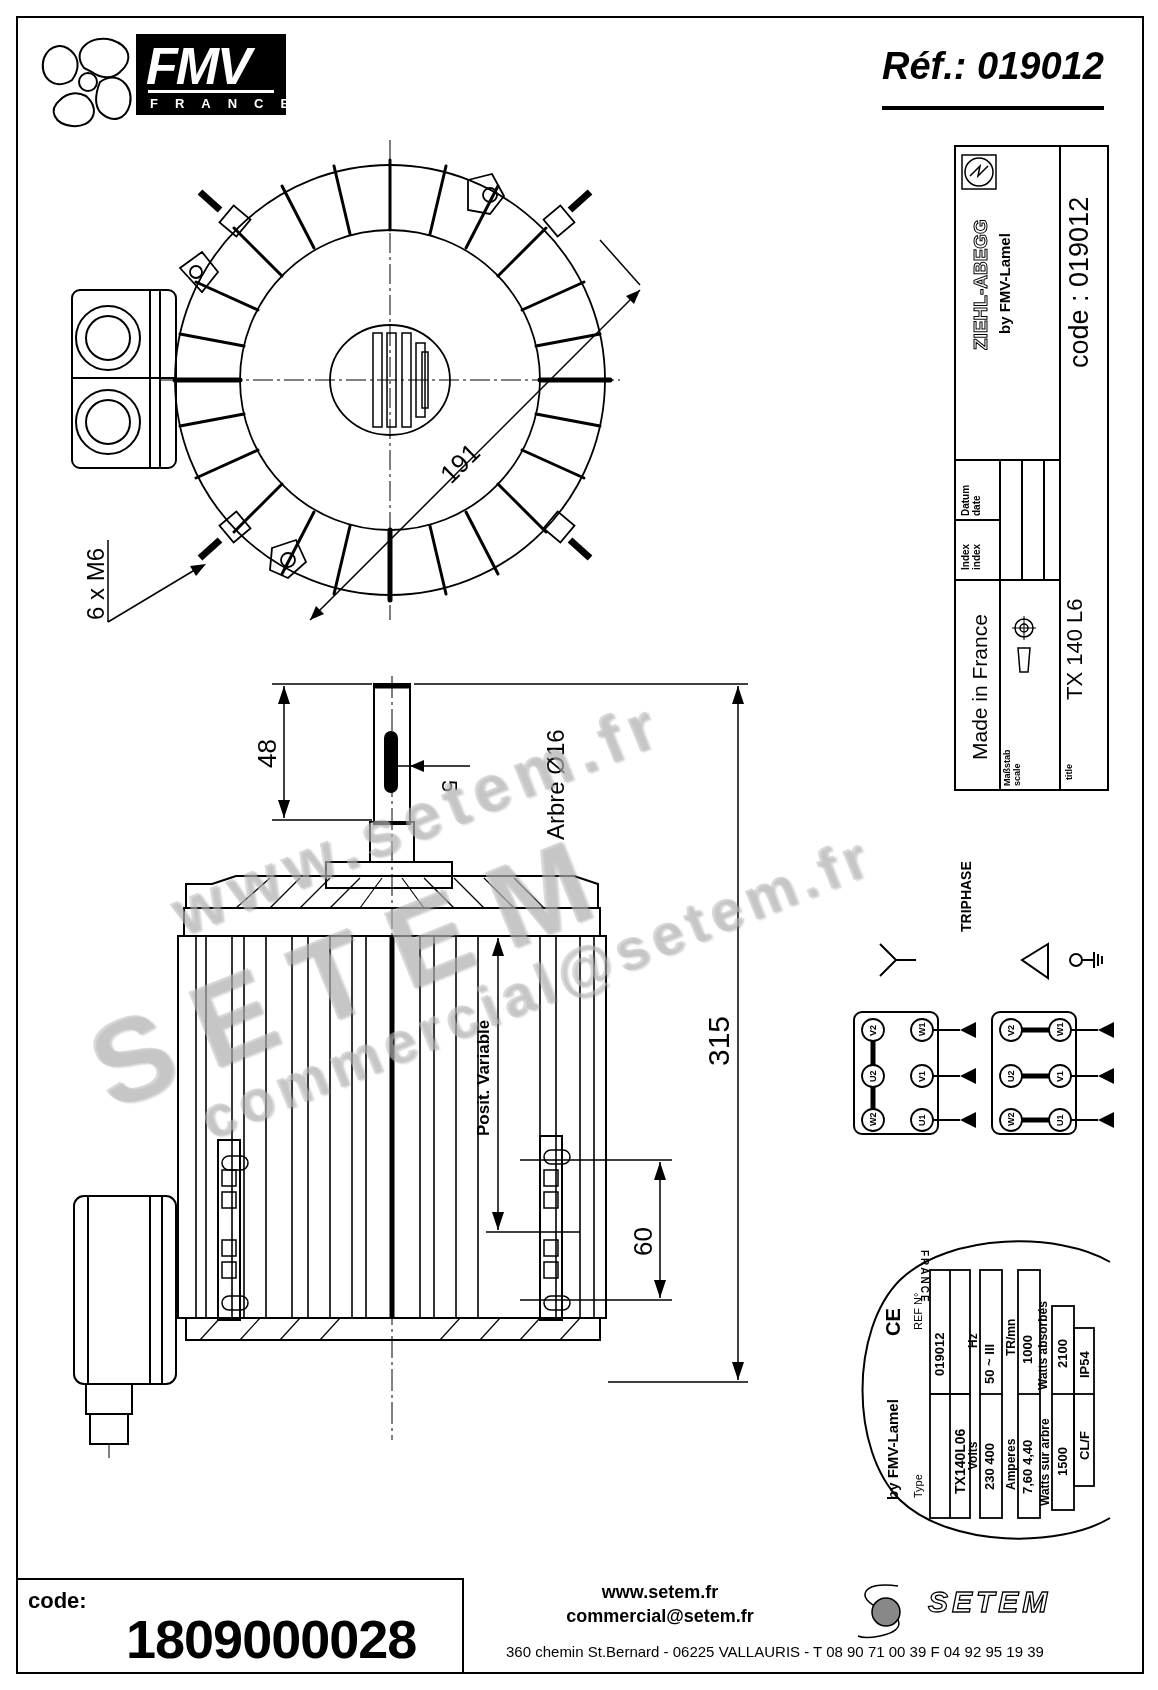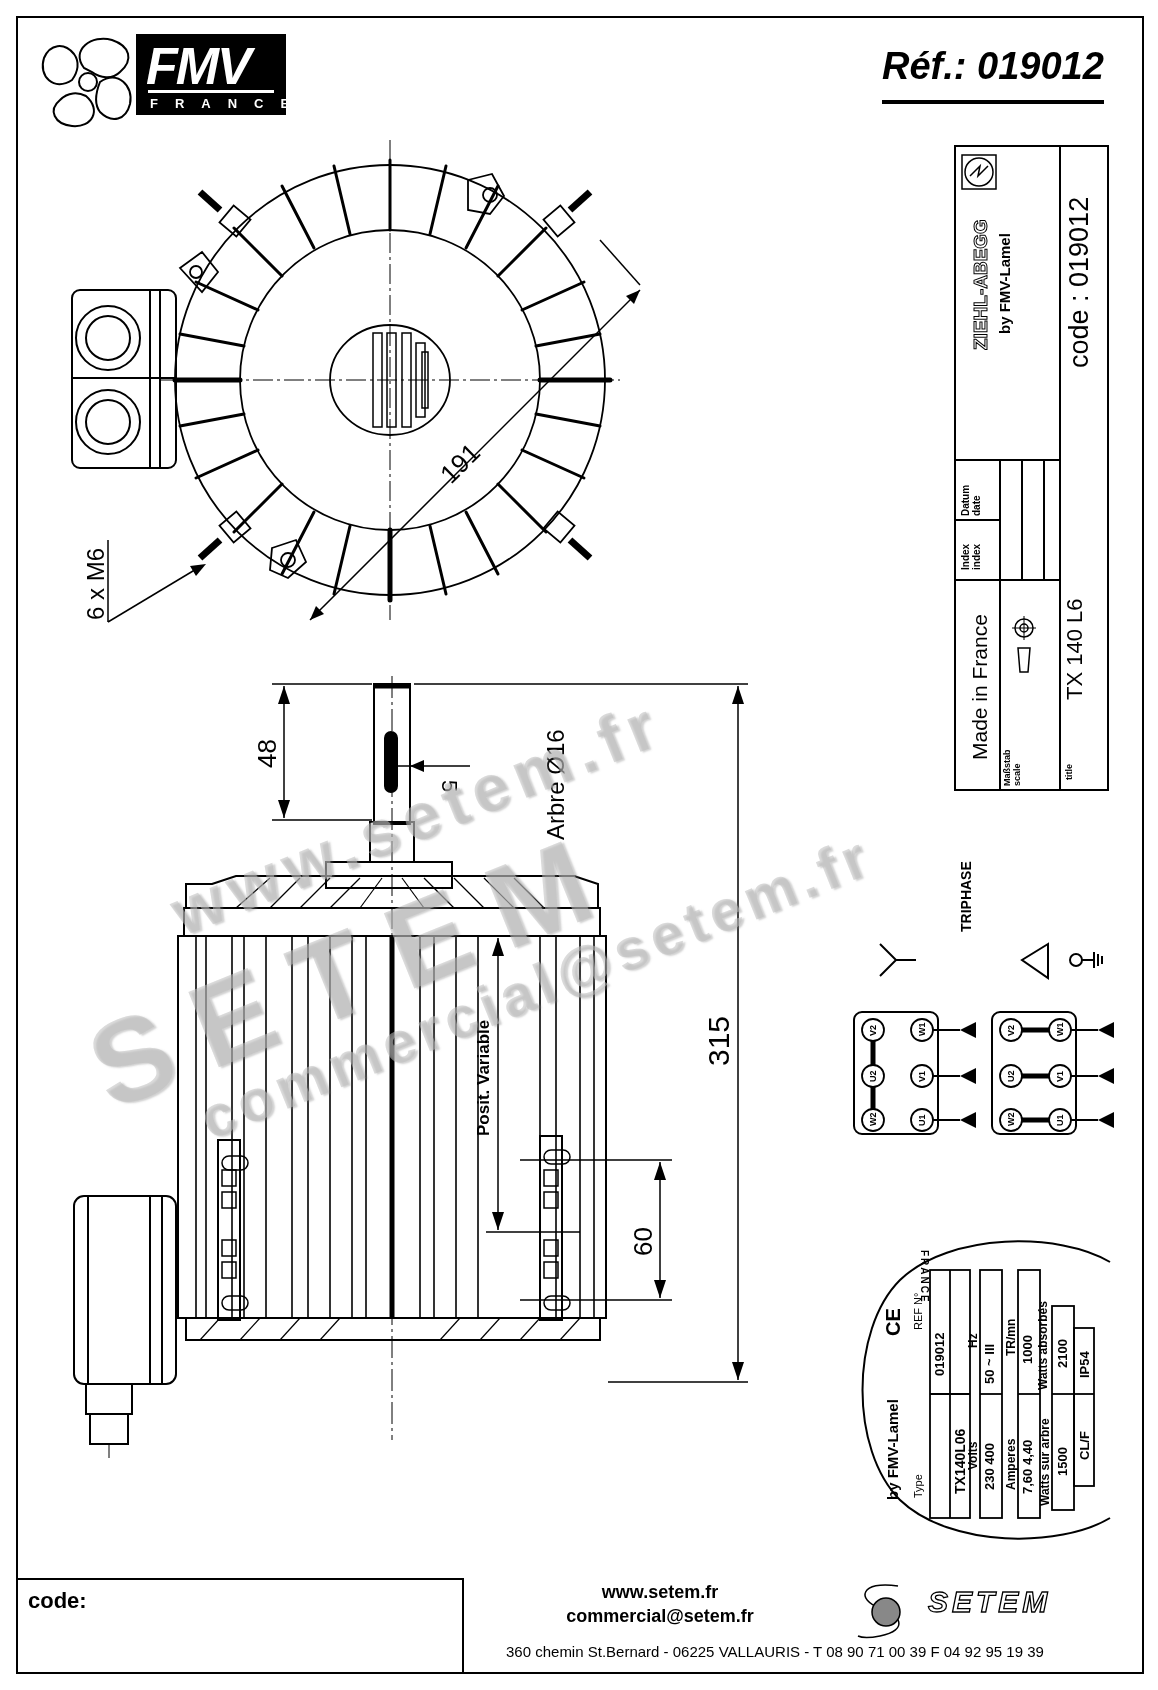--- a/index.html
+++ b/index.html
@@ -5,21 +5,21 @@
   * { box-sizing: border-box; margin: 0; padding: 0; }
   html, body { width: 1158px; height: 1690px; background: #ffffff; overflow: hidden; }
   body { position: relative; font-family: "Liberation Sans", sans-serif; color: #000; }
   .frame { position: absolute; left: 16px; top: 16px; width: 1128px; height: 1658px; border: 2px solid #000; }
   .abs { position: absolute; }
   svg.drawing { position: absolute; left: 0; top: 0; width: 1158px; height: 1690px; }
   .logo-box { position: absolute; left: 136px; top: 34px; width: 150px; height: 81px; background: #000; color: #fff; }
   .logo-fmv { position: absolute; left: 10px; top: 2px; font-weight: 700; font-size: 52px; letter-spacing: -2px; font-style: italic; font-family: "Liberation Sans", sans-serif; }
   .logo-line { position: absolute; left: 12px; top: 56px; width: 126px; height: 3px; background: #fff; }
   .logo-lamel { position: absolute; left: 14px; top: 62px; font-size: 13px; font-weight: 700; letter-spacing: 17px; }
-  .ref { position: absolute; left: 882px; top: 44px; font-size: 38px; font-weight: 700; font-style: italic; border-bottom: 4px solid #000; line-height: 44px; padding-bottom: 12px; white-space: nowrap; }
+  .ref { position: absolute; left: 882px; top: 44px; font-size: 38px; font-weight: 700; font-style: italic; border-bottom: 4px solid #000; line-height: 44px; padding-bottom: 18px; white-space: nowrap; }
   .vtext { position: absolute; transform-origin: 0 0; transform: rotate(-90deg); white-space: nowrap; }
   .title-block { position: absolute; left: 954px; top: 145px; width: 155px; height: 646px; border: 2px solid #000; }
   .code-box { position: absolute; left: 16px; top: 1578px; width: 448px; height: 96px; border: 2px solid #000; border-left: none; border-bottom: none; }
   .code-label { position: absolute; left: 12px; top: 8px; font-size: 22px; font-weight: 700; }
   .code-value { position: absolute; left: 110px; top: 28px; font-size: 54px; font-weight: 700; letter-spacing: -1px; }
   .contact { position: absolute; left: 540px; top: 1580px; width: 240px; text-align: center; font-weight: 700; font-size: 18px; line-height: 24px; }
   .address { position: absolute; left: 506px; top: 1643px; font-size: 15px; white-space: nowrap; }
   .setem-word { position: absolute; left: 928px; top: 1585px; font-size: 30px; font-style: italic; font-weight: 700; color: #fff; -webkit-text-stroke: 1.3px #000; letter-spacing: 4px; }
   .watermark { position: absolute; color: rgba(190,190,190,0.55); font-weight: 700; white-space: nowrap; transform-origin: 0 0; text-shadow: 2px 2px 2px rgba(120,120,120,0.35); pointer-events: none; }
   .dim { position: absolute; font-size: 26px; white-space: nowrap; }
@@ -394,19 +394,20 @@
 <span class="plate-txt" style="left:1077px; top:1460px;">CL/F</span>
 <span class="plate-txt" style="left:1077px; top:1378px;">IP54</span>
 <span class="abs" style="left:930px; top:1250px; font-size:10px; font-weight:700; letter-spacing:2px; transform:rotate(90deg); transform-origin:0 0;">FRANCE</span>
 
 <span class="watermark" style="left:160px; top:880px; font-size:66px; transform:rotate(-22deg); letter-spacing:8px;">www.setem.fr</span>
 <span class="watermark" style="left:70px; top:1010px; font-size:118px; transform:rotate(-22deg); letter-spacing:30px;">SETEM</span>
 <span class="watermark" style="left:190px; top:1090px; font-size:58px; transform:rotate(-22deg); letter-spacing:6px;">commercial@setem.fr</span>
 
 <div class="code-box">
   <span class="code-label">code:</span>
+  <span class="code-value">1809000028</span>
 </div>
 <div class="contact">
   <div>www.setem.fr</div>
   <div>commercial@setem.fr</div>
 </div>
 <span class="setem-word">SETEM</span>
 <div class="address">360 chemin St.Bernard  -  06225 VALLAURIS  -  T 08 90 71 00 39   F 04 92 95 19 39</div>
 
 </body></html>

